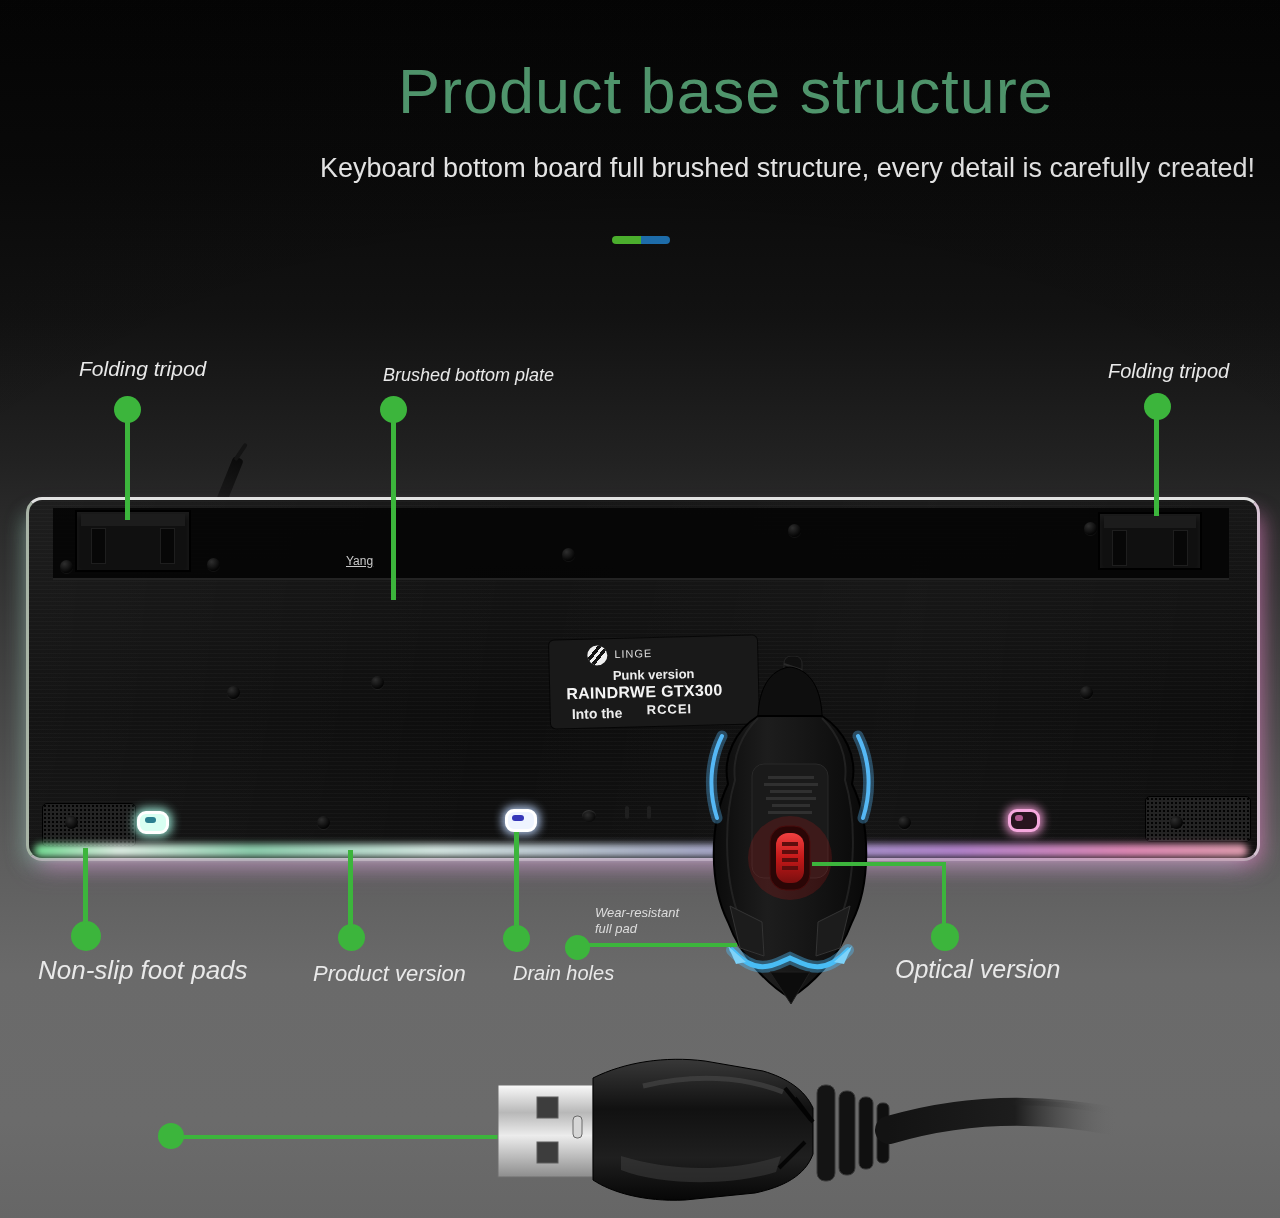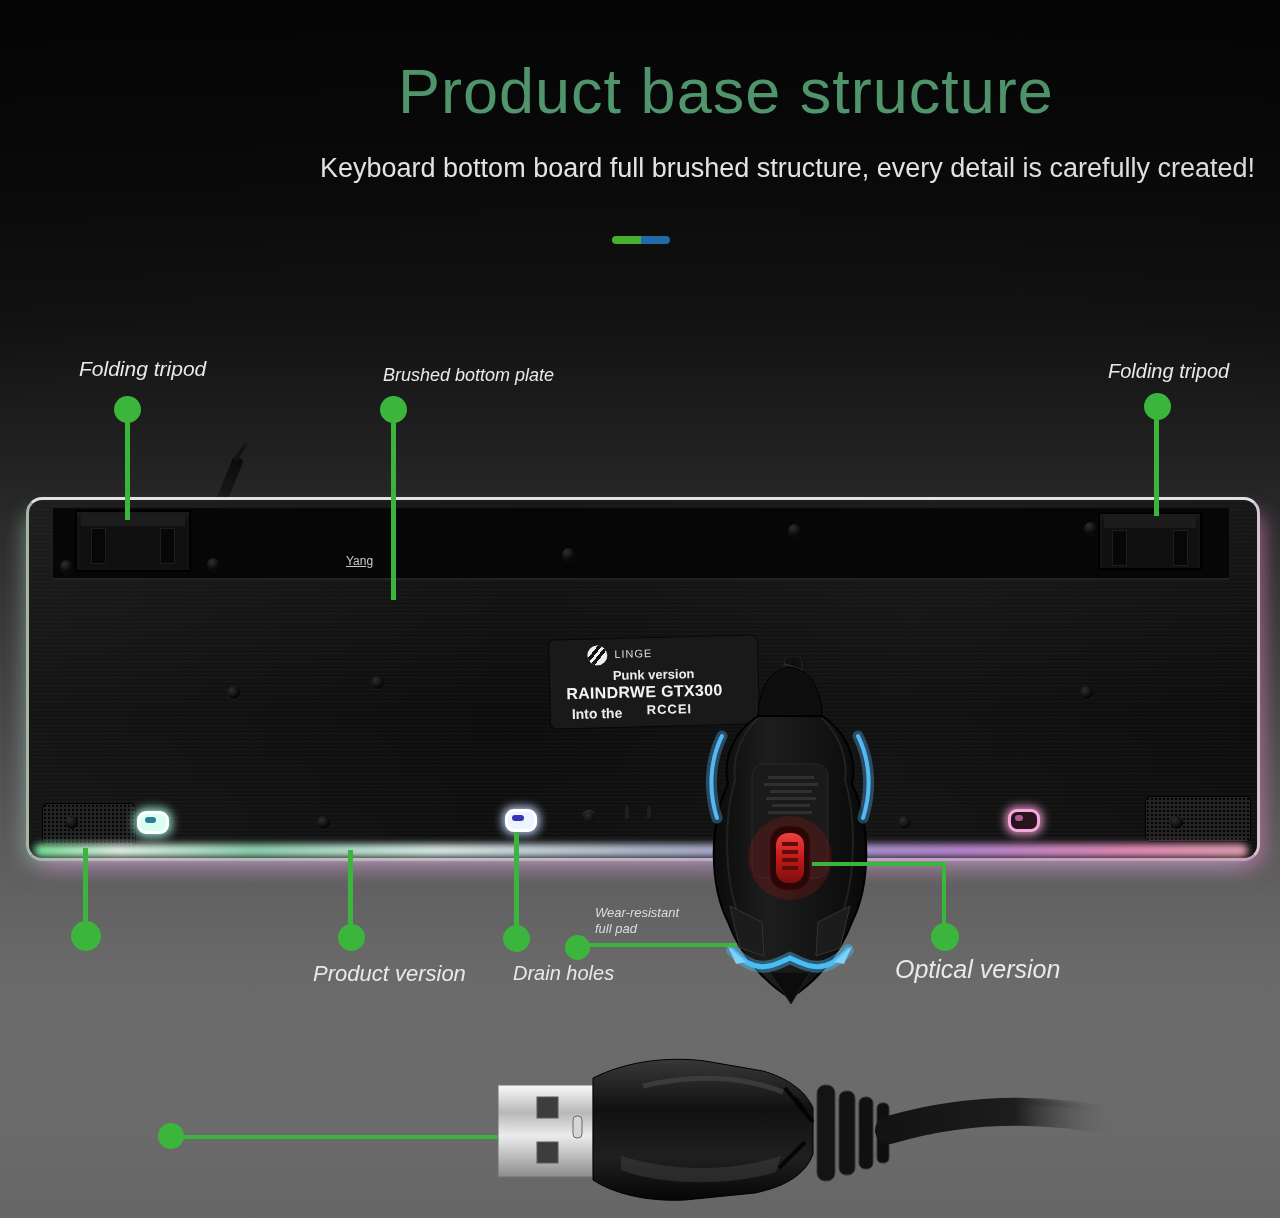--- a/index.html
+++ b/index.html
@@ -231,20 +231,21 @@
   <div class="abs co-label" style="left:346px;top:365px;font-size:18px;margin-left:37px;">Brushed bottom plate</div>
   <div class="abs co-line" style="left:391px;top:418px;width:5px;height:182px;z-index:8;"></div>
   <div class="abs co-dot" style="left:380px;top:396px;width:27px;height:27px;"></div>
 
   <div class="abs co-label" style="left:1108px;top:360px;font-size:20px;">Folding tripod</div>
   <div class="abs co-line" style="left:1154px;top:416px;width:5px;height:100px;"></div>
   <div class="abs co-dot" style="left:1144px;top:393px;width:27px;height:27px;"></div>
 
   <div class="abs co-line" style="left:83px;top:848px;width:5px;height:78px;z-index:8;"></div>
   <div class="abs co-dot" style="left:71px;top:921px;width:30px;height:30px;"></div>
+  <div class="abs co-label" style="left:38px;top:955px;font-size:26px;">Non-slip foot pads</div>
 
   <div class="abs co-line" style="left:348px;top:850px;width:5px;height:78px;z-index:8;"></div>
   <div class="abs co-dot" style="left:338px;top:924px;width:27px;height:27px;"></div>
   <div class="abs co-label" style="left:313px;top:961px;font-size:22px;">Product version</div>
 
   <div class="abs co-line" style="left:514px;top:832px;width:5px;height:96px;z-index:8;"></div>
   <div class="abs co-dot" style="left:503px;top:925px;width:27px;height:27px;"></div>
   <div class="abs co-label" style="left:479px;top:962px;font-size:20px;margin-left:34px;">Drain holes</div>
 
   <div class="abs co-label" style="left:595px;top:905px;font-size:13px;width:90px;white-space:normal;line-height:1.2;color:#dddddd;">Wear-resistant full pad</div>

